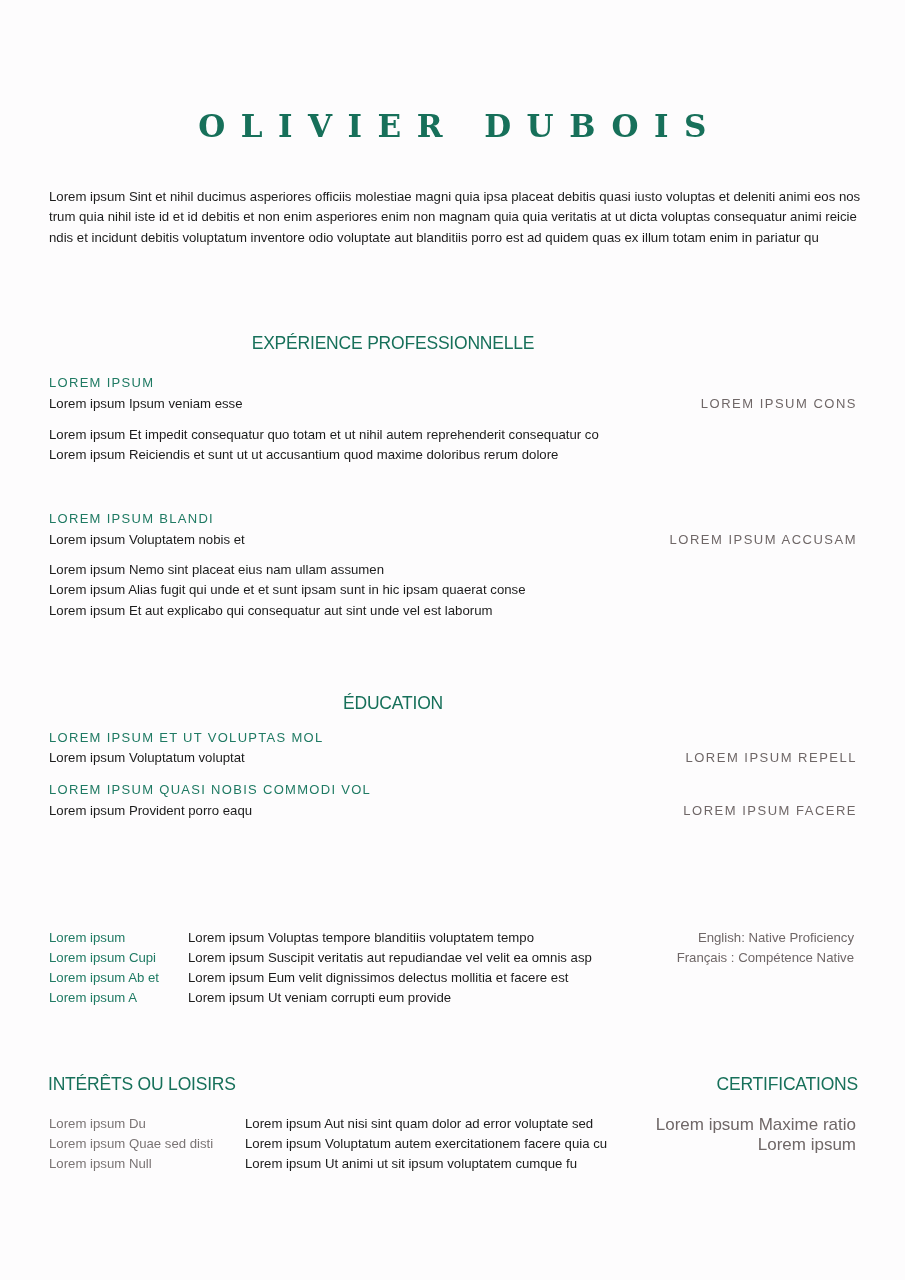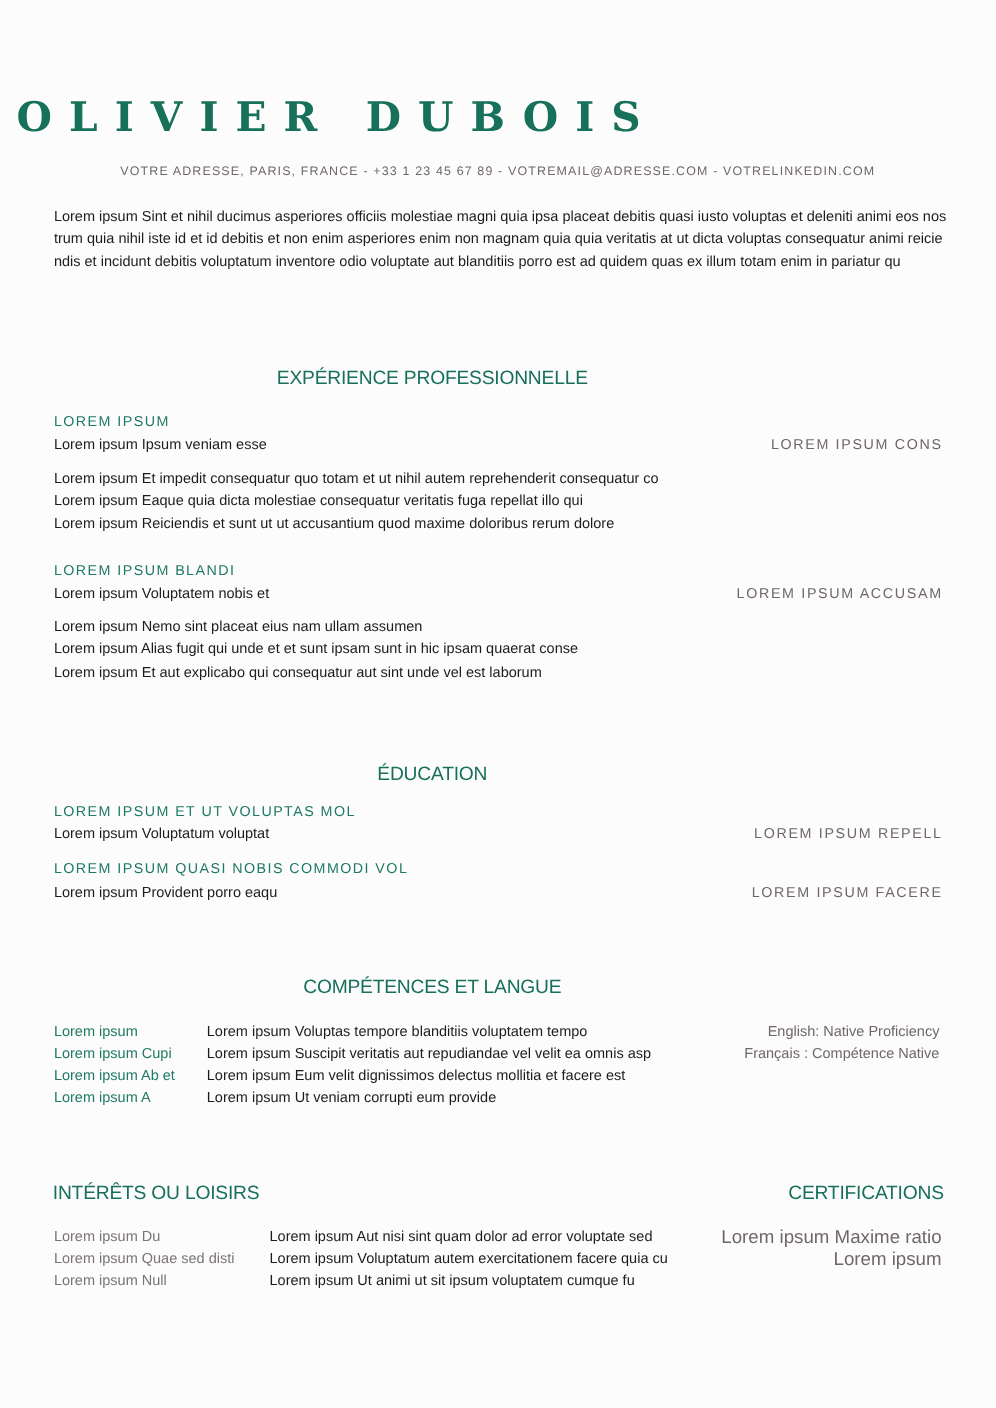--- a/index.html
+++ b/index.html
@@ -1,23 +1,23 @@
 <!DOCTYPE html>
 <html><head>
 <meta charset="utf-8">
 <style>
   * { box-sizing: border-box; margin: 0; padding: 0; }
   html, body { width: 905px; height: 1280px; background: #fdfcfd; }
   body { font-family: "Liberation Sans", "DejaVu Sans", sans-serif; color: #1c1c1c; position: relative; overflow: hidden; }
   .page { position: absolute; left: 0; top: 0; width: 905px; height: 1280px; }
 
   .name {
-    position: absolute; left: 0; width: 905px; top: 84px;
-    text-align: left; font-family: "DejaVu Serif", "Liberation Serif", serif;
-    font-weight: bold; font-size: 37px; letter-spacing: 15.5px; color: #17705a;
+    position: absolute; left: 0; width: 905px; top: 108px;
+    text-align: center; font-family: "DejaVu Serif", "Liberation Serif", serif;
+    font-weight: bold; font-size: 31px; letter-spacing: 15.5px; color: #17705a;
     padding-left: 15px;
   }
   .contact {
     position: absolute; left: 0; width: 905px; top: 150px;
     text-align: center; font-size: 11.3px; letter-spacing: 1.05px; color: #6f6767;
   }
   .summary {
     position: absolute; left: 49px; width: 812px; top: 187px;
     font-size: 13.2px; line-height: 20.4px; color: #1c1c1c; word-break: break-all;
   }
@@ -42,32 +42,30 @@
   .lang { color: #6f6767; text-align: right; }
   .hobby-label { color: #7a7474; }
   .cert { color: #6f6767; text-align: right; font-size: 17px; line-height: 20.4px; position: absolute; right: 49px; }
 </style>
 </head>
 <body>
 
 <div class="page">
 
   <div class="name">OLIVIER DUBOIS</div>
-  <div class="contact">VOTRE ADRESSE, PARIS, FRANCE - +33 1 23 45 67 89 - VOTREMAIL@ADRESSE.COM - VOTRELINKEDIN.COM</div>
   <div class="summary">Lorem ipsum Sint et nihil ducimus asperiores officiis molestiae magni quia ipsa placeat debitis quasi iusto voluptas et deleniti animi eos nostrum quia nihil iste id et id debitis et non enim asperiores enim non magnam quia quia veritatis at ut dicta voluptas consequatur animi reiciendis et incidunt debitis voluptatum inventore odio voluptate aut blanditiis porro est ad quidem quas ex illum totam enim in pariatur qu</div>
 
   <div class="section-title center-title" style="top:333px;">EXPÉRIENCE PROFESSIONNELLE</div>
 
   <div>
     <div class="job-title" style="top:375px;">LOREM IPSUM</div>
     <div class="job-sub" style="top:396px;">Lorem ipsum Ipsum veniam esse</div>
     <div class="job-right" style="top:396px;">LOREM IPSUM CONS</div>
     <div class="bullets" style="top:425px;">
       <div>Lorem ipsum Et impedit consequatur quo totam et ut nihil autem reprehenderit consequatur co</div>
-      <div>Lorem ipsum Eaque quia dicta molestiae consequatur veritatis fuga repellat illo qui</div>
       <div>Lorem ipsum Reiciendis et sunt ut ut accusantium quod maxime doloribus rerum dolore</div>
     </div>
   </div>
 
   <div>
     <div class="job-title" style="top:511px;">LOREM IPSUM BLANDI</div>
     <div class="job-sub" style="top:532px;">Lorem ipsum Voluptatem nobis et</div>
     <div class="job-right" style="top:532px;">LOREM IPSUM ACCUSAM</div>
     <div class="bullets" style="top:560px;">
       <div>Lorem ipsum Nemo sint placeat eius nam ullam assumen</div>
@@ -82,21 +80,20 @@
     <div class="job-title" style="top:730px;">LOREM IPSUM ET UT VOLUPTAS MOL</div>
     <div class="job-sub" style="top:750px;">Lorem ipsum Voluptatum voluptat</div>
     <div class="job-right" style="top:750px;">LOREM IPSUM REPELL</div>
   </div>
   <div>
     <div class="job-title" style="top:782px;">LOREM IPSUM QUASI NOBIS COMMODI VOL</div>
     <div class="job-sub" style="top:803px;">Lorem ipsum Provident porro eaqu</div>
     <div class="job-right" style="top:803px;">LOREM IPSUM FACERE</div>
   </div>
 
-  <div class="section-title center-title" style="top:887px;">COMPÉTENCES ET LANGUE</div>
 
   <div>
     <div class="row skill-label" style="left:49px; top:930px;">Lorem ipsum</div>
     <div class="row" style="left:188px; top:930px;">Lorem ipsum Voluptas tempore blanditiis voluptatem tempo</div>
     <div class="row skill-label" style="left:49px; top:950px;">Lorem ipsum Cupi</div>
     <div class="row" style="left:188px; top:950px;">Lorem ipsum Suscipit veritatis aut repudiandae vel velit ea omnis asp</div>
     <div class="row skill-label" style="left:49px; top:970px;">Lorem ipsum Ab et</div>
     <div class="row" style="left:188px; top:970px;">Lorem ipsum Eum velit dignissimos delectus mollitia et facere est</div>
     <div class="row skill-label" style="left:49px; top:990px;">Lorem ipsum A</div>
     <div class="row" style="left:188px; top:990px;">Lorem ipsum Ut veniam corrupti eum provide</div>

